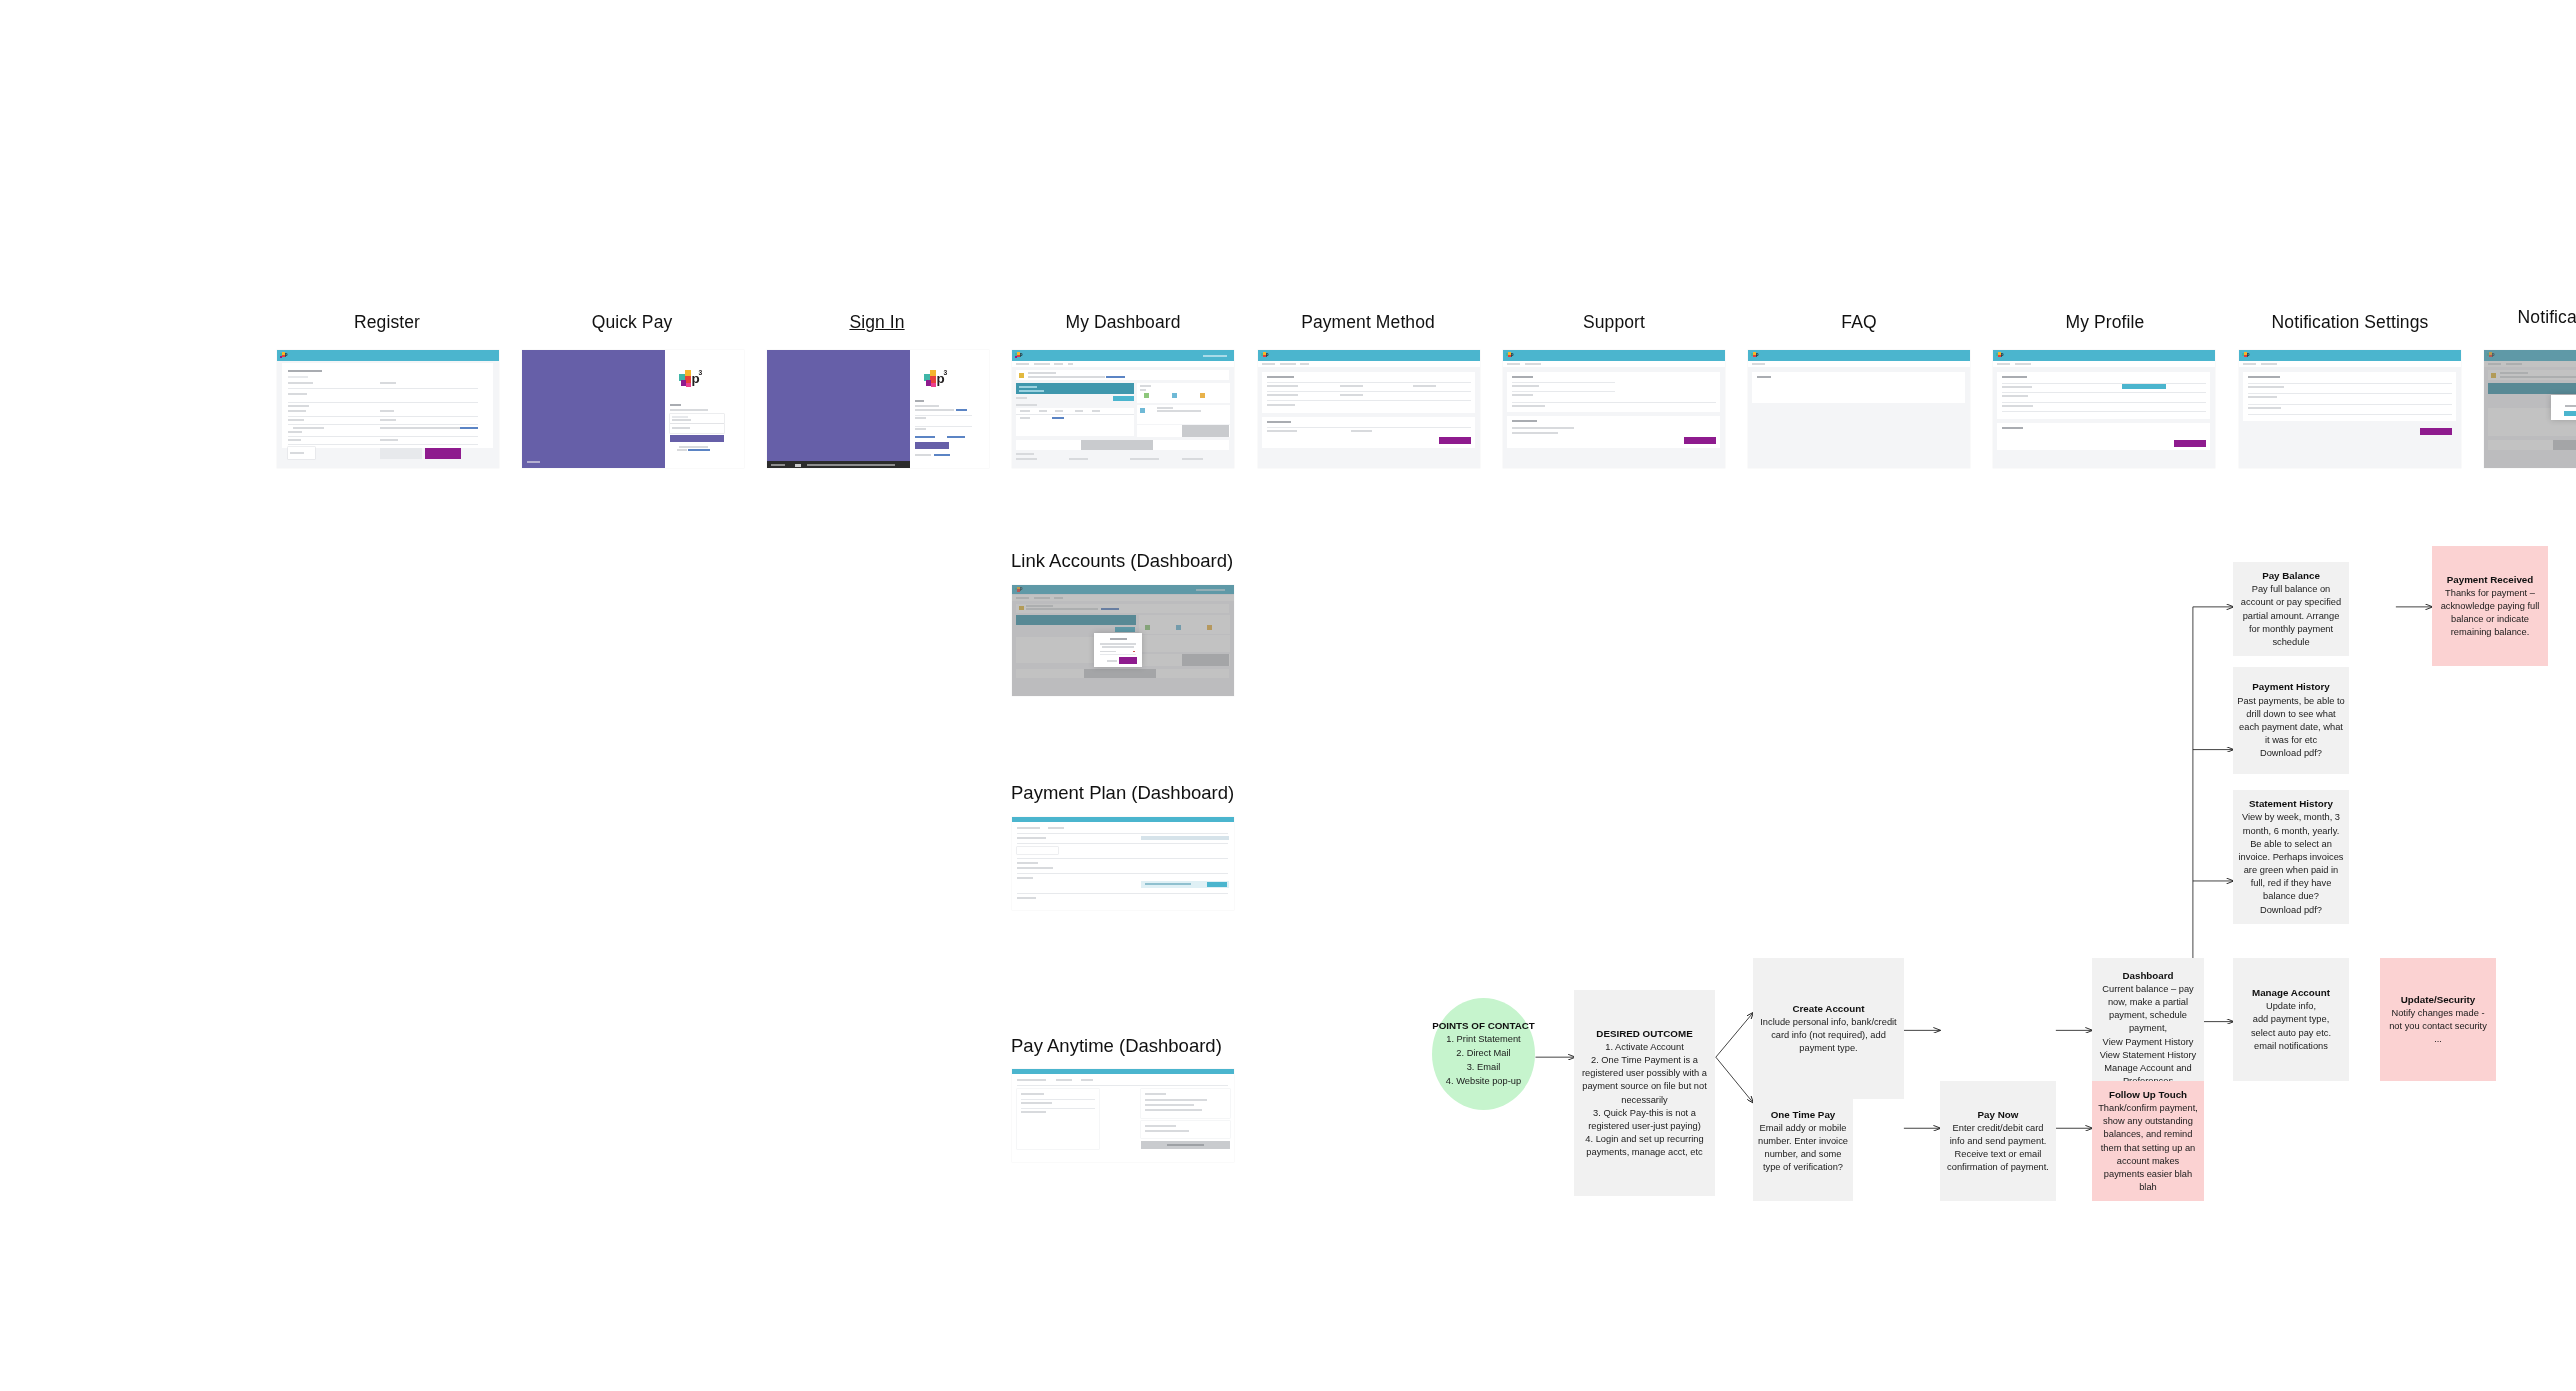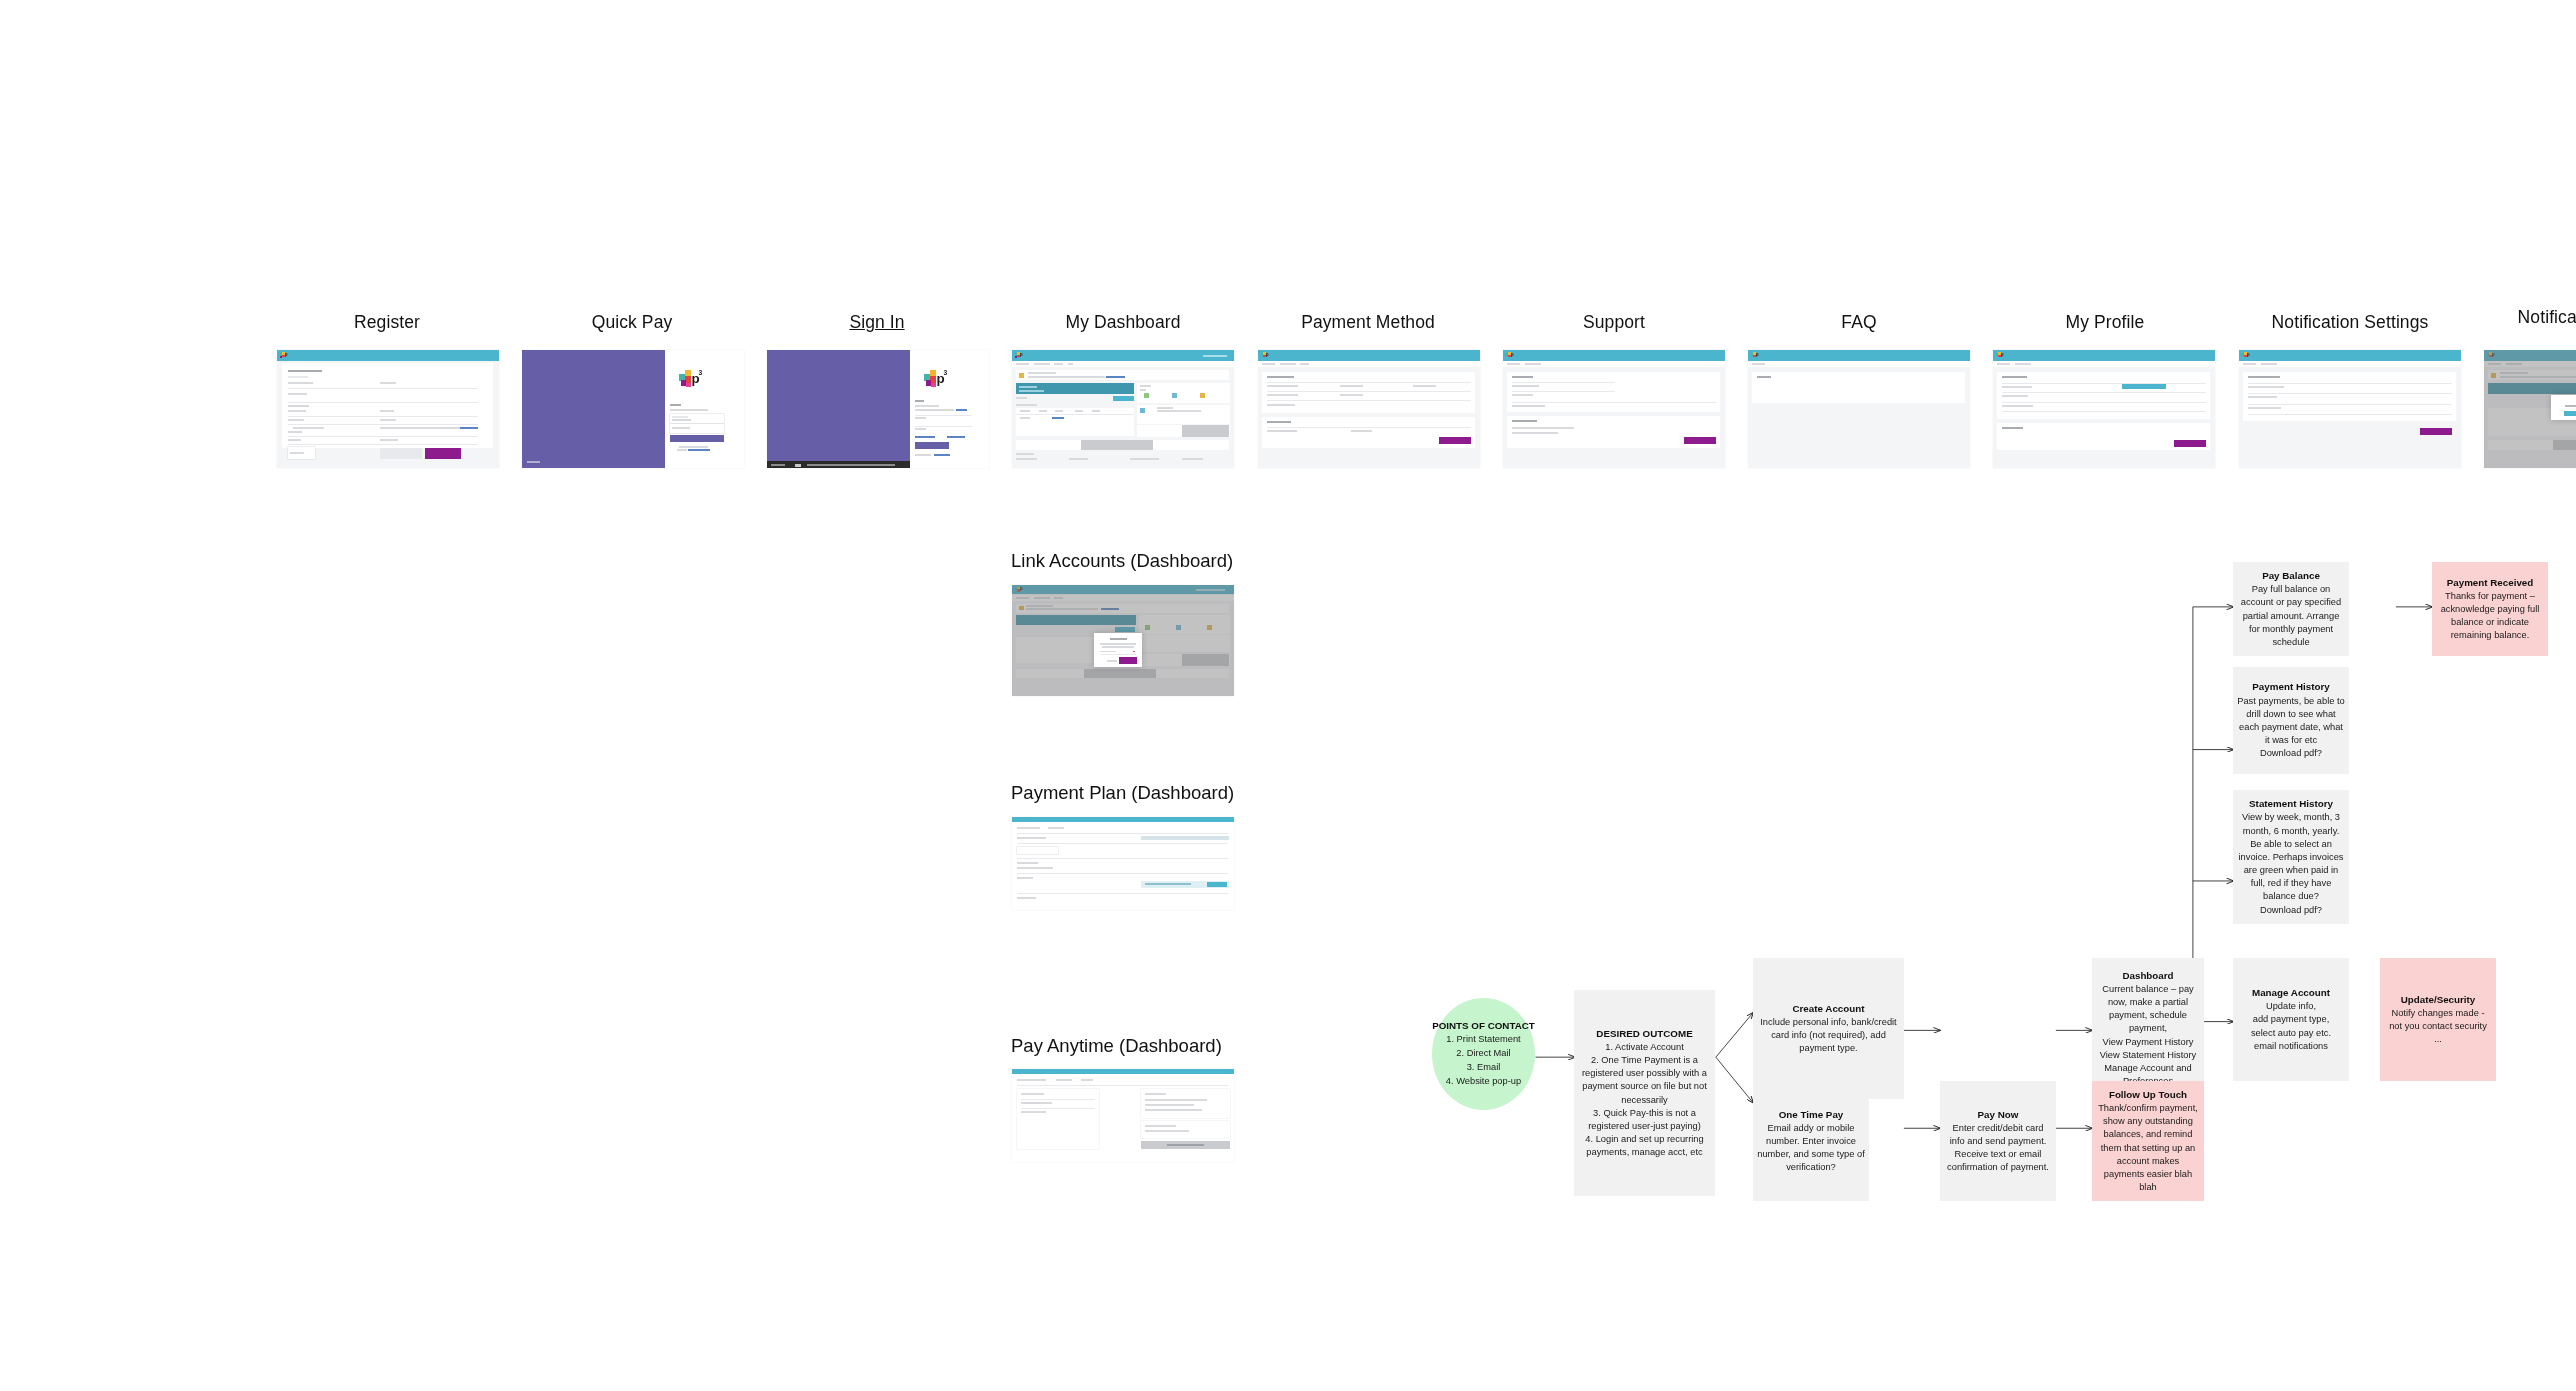--- a/index.html
+++ b/index.html
@@ -571,42 +571,42 @@
 
 
   <div class="flow-box" style="left:2092px;top:958px;width:112px;height:141px;">
     <div class="fb-title">Dashboard</div>
     <div class="fb-body">Current balance – pay now, make a partial payment, schedule payment,
 View Payment History
 View Statement History
 Manage Account and Preferences</div>
   </div>
 
-  <div class="flow-box" style="left:1753px;top:1081px;width:116px;height:120px;justify-content:center;">
+  <div class="flow-box" style="left:1753px;top:1081px;width:100px;height:120px;justify-content:center;">
     <div class="fb-title">One Time Pay</div>
     <div class="fb-body">Email addy or mobile number. Enter invoice number, and some type of verification?</div>
   </div>
 
   <div class="flow-box" style="left:1940px;top:1081px;width:116px;height:120px;">
     <div class="fb-title">Pay Now</div>
     <div class="fb-body">Enter credit/debit card info and send payment.
 Receive text or email confirmation of payment.</div>
   </div>
 
   <div class="flow-box pink" style="left:2092px;top:1081px;width:112px;height:120px;">
     <div class="fb-title">Follow Up Touch</div>
     <div class="fb-body">Thank/confirm  payment, show any outstanding balances, and remind them that setting up an account makes payments easier blah blah</div>
   </div>
 
   <div class="flow-box" style="left:2233px;top:562px;width:116px;height:94px;">
     <div class="fb-title">Pay Balance</div>
     <div class="fb-body">Pay full balance on account or pay specified partial amount. Arrange for monthly payment schedule</div>
   </div>
 
-  <div class="flow-box pink" style="left:2432px;top:562px;width:116px;height:94px;">
+  <div class="flow-box pink" style="left:2432px;top:546px;width:116px;height:120px;">
     <div class="fb-title">Payment Received</div>
     <div class="fb-body">Thanks for payment – acknowledge paying full balance or indicate remaining balance.</div>
   </div>
 
   <div class="flow-box" style="left:2233px;top:667px;width:116px;height:107px;">
     <div class="fb-title">Payment History</div>
     <div class="fb-body">Past payments, be able to drill down to see what each payment date, what it was for etc
 Download pdf?</div>
   </div>
 

